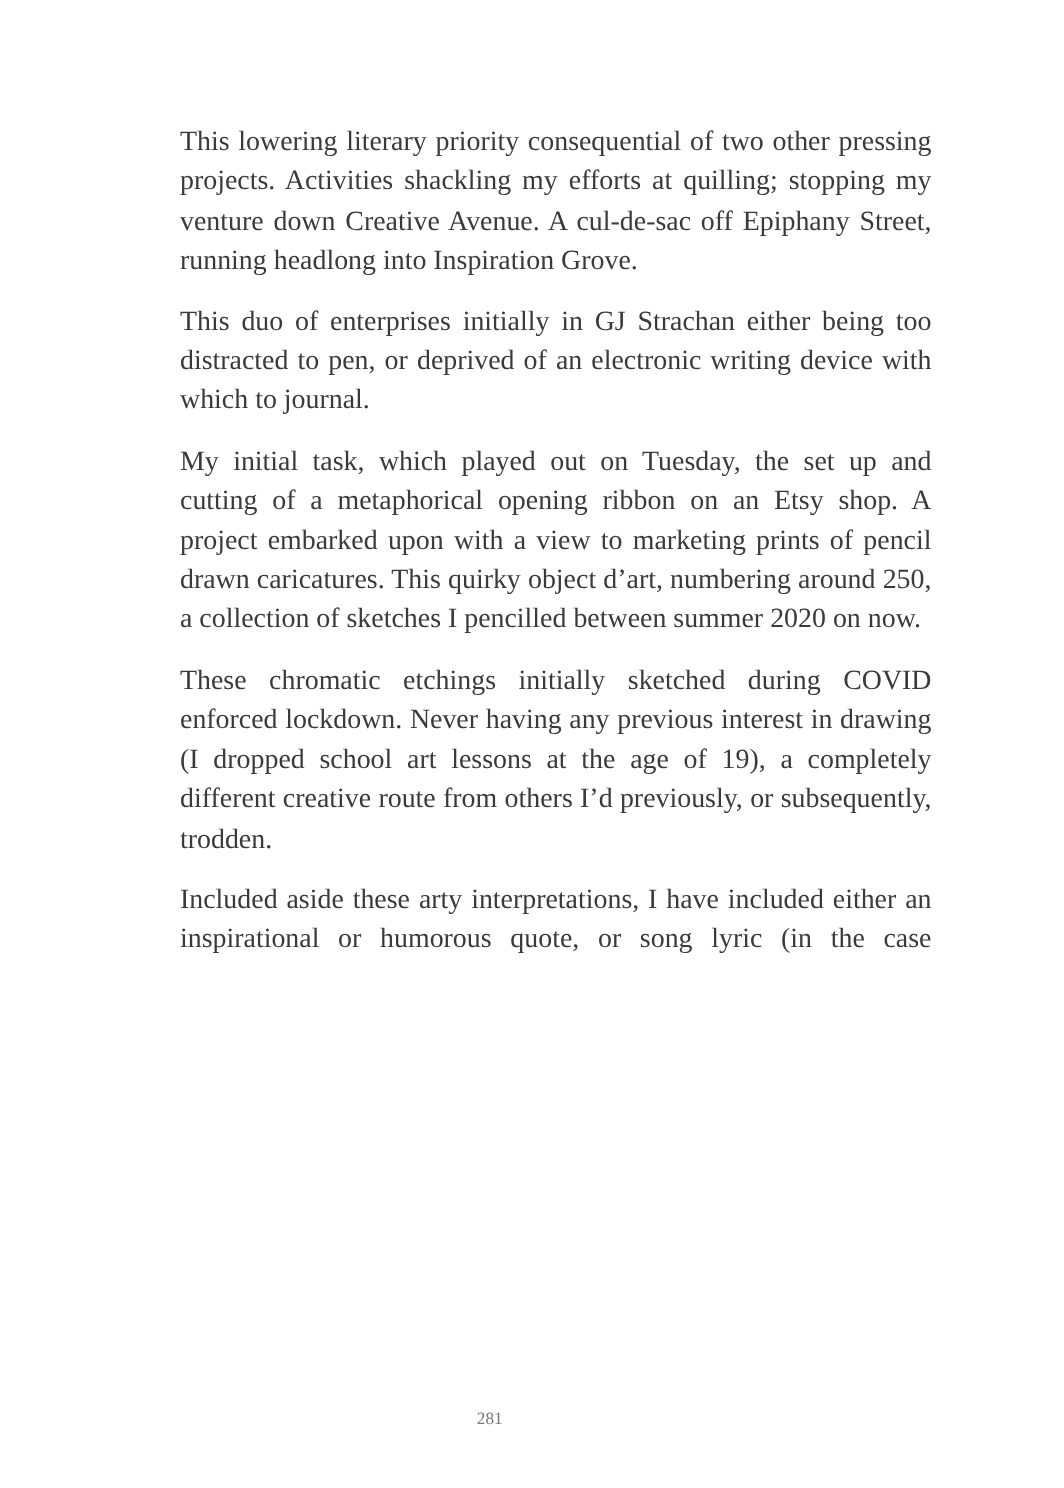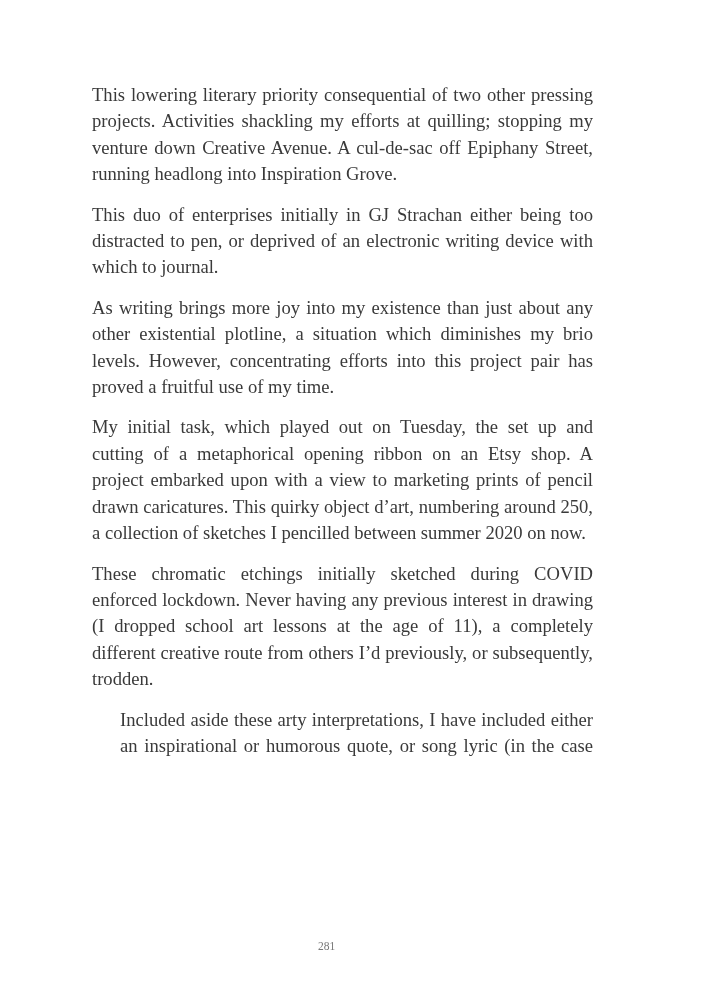--- a/index.html
+++ b/index.html
@@ -1,32 +1,31 @@
 <!DOCTYPE html>
 <html><head>
   <meta charset="utf-8">
   <style>
     html, body { margin: 0; padding: 0; background: #ffffff; }
     body { width: 709px; height: 992px; position: relative; overflow: hidden; }
     .page {
-      position: absolute; left: 92px; top: 82px; width: 501px;
+      position: absolute; left: 120px; top: 82px; width: 501px;
       font-family: "Liberation Serif", serif; font-size: 18.6px; line-height: 26.4px;
       color: #3a3a3a; text-align: justify;
     }
     .page p { margin: 0 0 14px 0; }
     .page-number {
       position: absolute; left: 0; width: 653px; top: 940px; text-align: center;
       font-family: "Liberation Serif", serif; font-size: 11.5px; color: #777777;
     }
   </style>
 </head>
 <body>
 
 <div class="page">
   <p>This lowering literary priority consequential of two other pressing projects. Activities shackling my efforts at quilling; stopping my venture down Creative Avenue. A cul-de-sac off Epiphany Street, running headlong into Inspiration Grove.</p>
   <p>This duo of enterprises initially in GJ Strachan either being too distracted to pen, or deprived of an electronic writing device with which to journal.</p>
-  <p>As writing brings more joy into my existence than just about any other existential plotline, a situation which diminishes my brio levels. However, concentrating efforts into this project pair has proved a fruitful use of my time.</p>
   <p>My initial task, which played out on Tuesday, the set up and cutting of a metaphorical opening ribbon on an Etsy shop. A project embarked upon with a view to marketing prints of pencil drawn caricatures. This quirky object d’art, numbering around 250, a collection of sketches I pencilled between summer 2020 on now.</p>
-  <p>These chromatic etchings initially sketched during COVID enforced lockdown. Never having any previous interest in drawing (I dropped school art lessons at the age of 11), a completely different creative route from others I’d previously, or subsequently, trodden.</p>
-  <p style="text-align-last: justify; margin-left: 28px;">Included aside these arty interpretations, I have included either an inspirational or humorous quote, or song lyric (in the case</p>
+  <p>These chromatic etchings initially sketched during COVID enforced lockdown. Never having any previous interest in drawing (I dropped school art lessons at the age of 19), a completely different creative route from others I’d previously, or subsequently, trodden.</p>
+  <p style="text-align-last: justify;">Included aside these arty interpretations, I have included either an inspirational or humorous quote, or song lyric (in the case</p>
 </div>
 
 <div class="page-number">281</div>
 
 </body></html>

